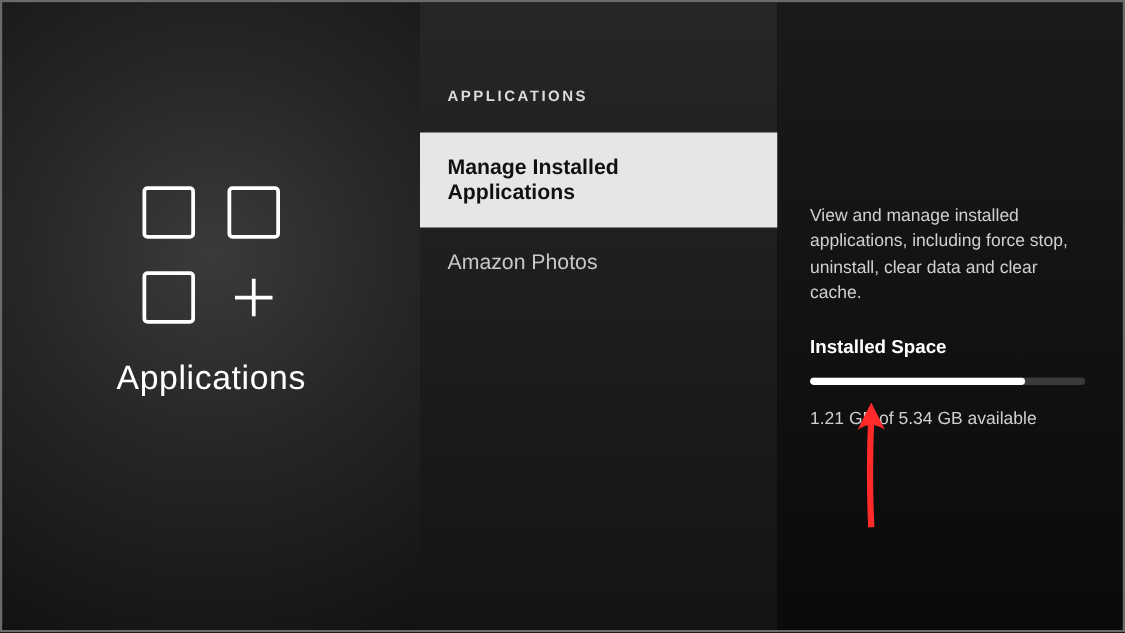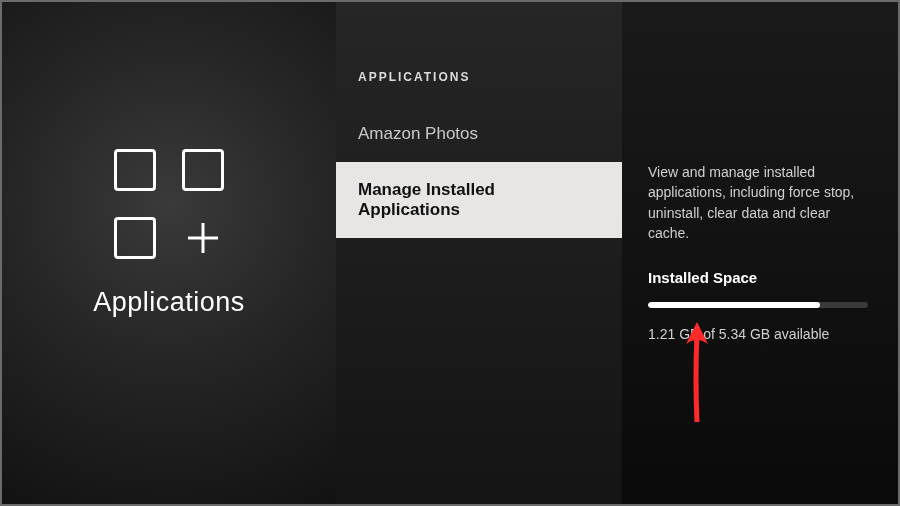--- a/index.html
+++ b/index.html
@@ -158,22 +158,22 @@
           <line x1="21" y1="6" x2="21" y2="36"></line>
           <line x1="6" y1="21" x2="36" y2="21"></line>
         </svg>
       </div>
     </div>
     <div class="left-title">Applications</div>
   </div>
 
   <div class="middle-panel">
     <div class="section-header">APPLICATIONS</div>
+    <div class="menu-item selected">Manage Installed Applications</div>
     <div class="menu-item">Amazon Photos</div>
-    <div class="menu-item selected">Manage Installed Applications</div>
   </div>
 
   <div class="right-panel">
     <div class="desc">View and manage installed applications, including force stop, uninstall, clear data and clear cache.</div>
     <div class="internal-heading">Installed Space</div>
     <div class="progress-track">
       <div class="progress-fill" style="width: 78%;"></div>
     </div>
     <div class="storage-text">1.21 GB of 5.34 GB available</div>
   </div>

